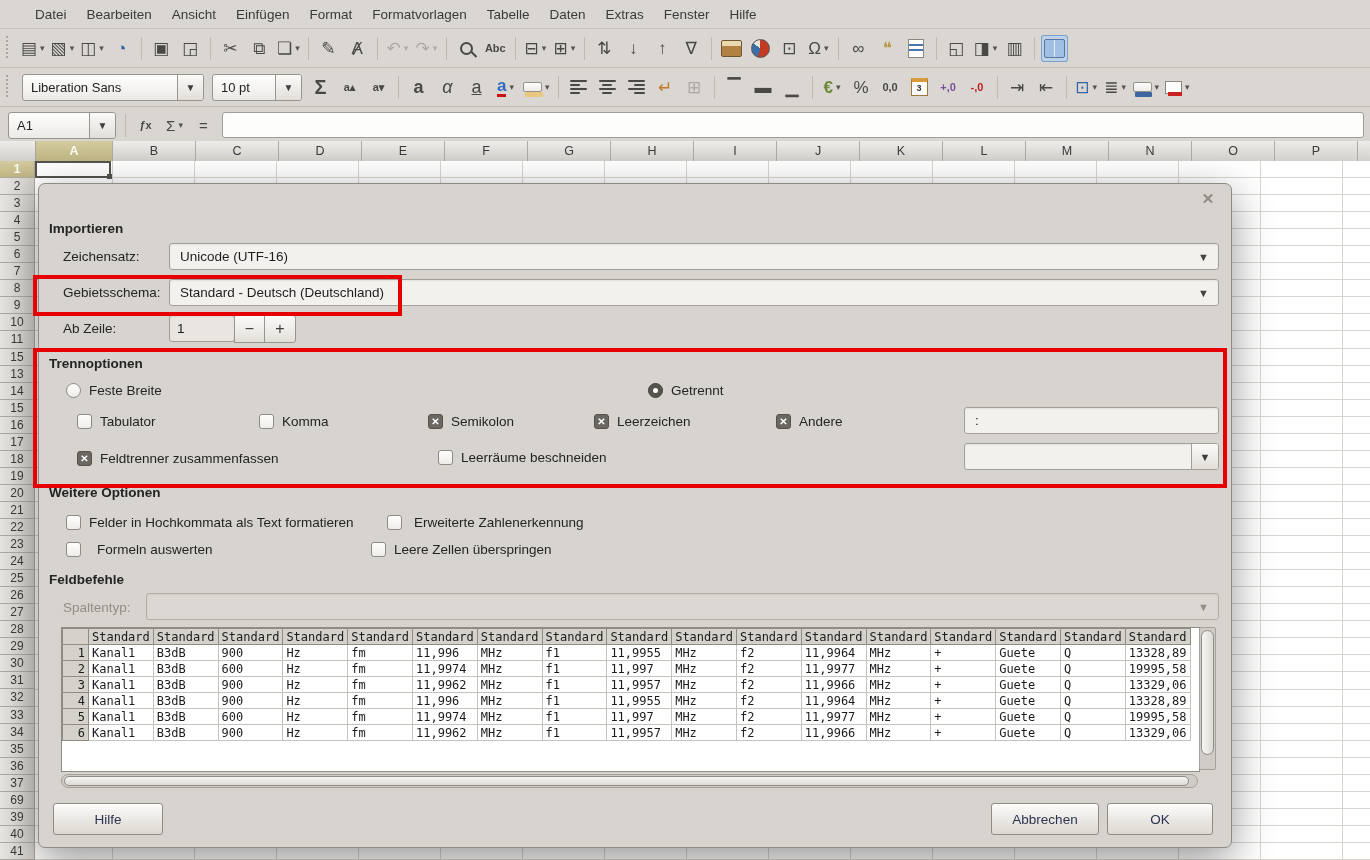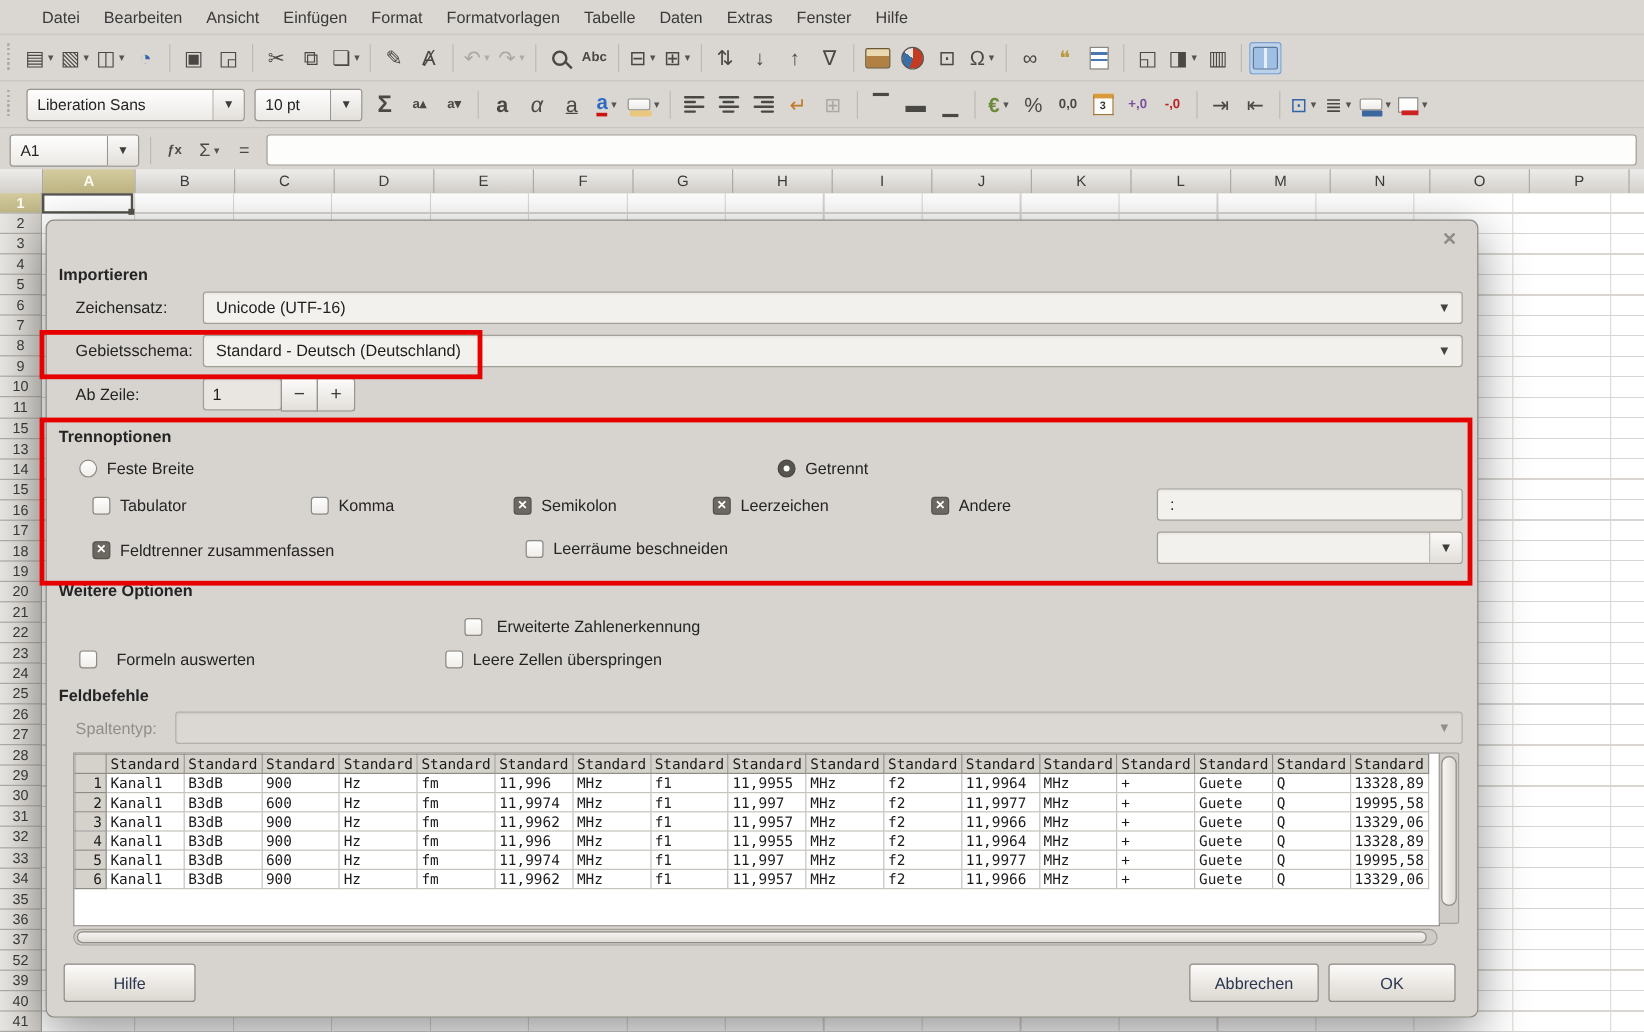--- a/index.html
+++ b/index.html
@@ -488,21 +488,21 @@
       <div class="rowh">28</div>
       <div class="rowh">29</div>
       <div class="rowh">30</div>
       <div class="rowh">31</div>
       <div class="rowh">32</div>
       <div class="rowh">33</div>
       <div class="rowh">34</div>
       <div class="rowh">35</div>
       <div class="rowh">36</div>
       <div class="rowh">37</div>
-      <div class="rowh">52</div>
+      <div class="rowh">69</div>
       <div class="rowh">39</div>
       <div class="rowh">40</div>
       <div class="rowh">41</div>
     </div>
   <div class="grid"></div>
   <div class="cellsel"></div>
 
   <div class="dialog">
     <div class="dlg-close">✕</div>
 
@@ -569,20 +569,24 @@
     <div class="cb" style="left:399px;top:265px;">
       <span class="box"></span>
       <span>Leerräume beschneiden</span>
     </div>
     <div class="field" style="left:925px;top:259px;width:255px;">
       <span></span>
       <span class="seg">▼</span>
     </div>
 
     <div class="h" style="left:10px;top:301px;">Weitere Optionen</div>
+    <div class="cb" style="left:27px;top:330px;">
+      <span class="box"></span>
+      <span>Felder in Hochkommata als Text formatieren</span>
+    </div>
     <div class="cb" style="left:348px;top:330px;gap:12px;">
       <span class="box"></span>
       <span>Erweiterte Zahlenerkennung</span>
     </div>
     <div class="cb" style="left:27px;top:357px;gap:16px;">
       <span class="box"></span>
       <span>Formeln auswerten</span>
     </div>
     <div class="cb" style="left:332px;top:357px;">
       <span class="box"></span>

